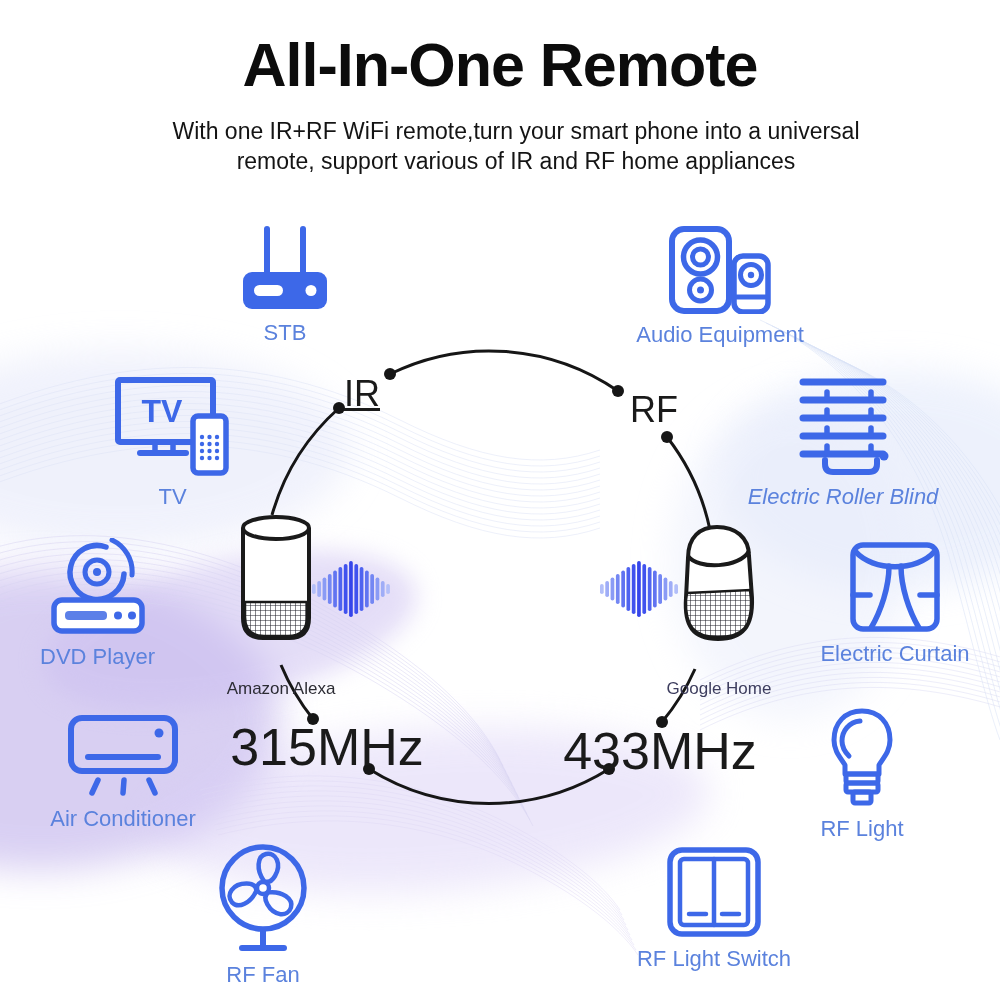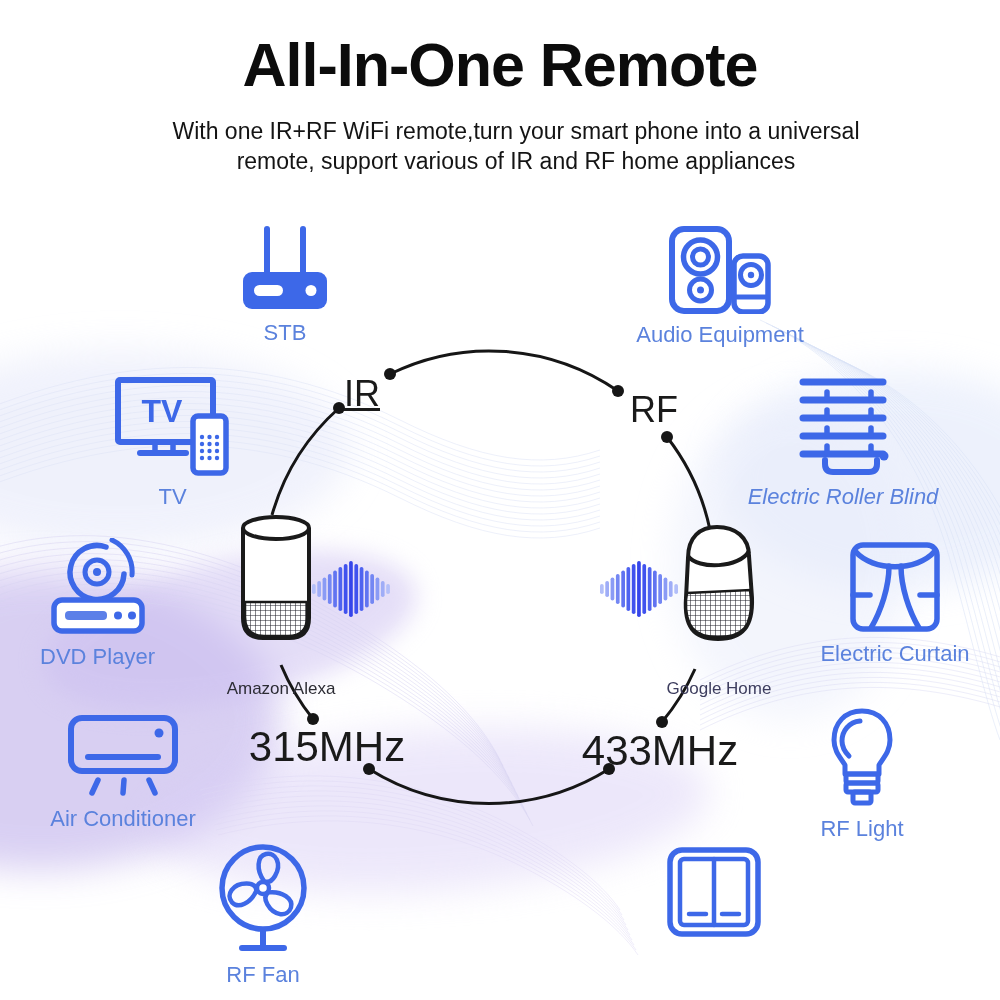--- a/index.html
+++ b/index.html
@@ -8,21 +8,21 @@
   .stage svg.bg{position:absolute;left:0;top:0;z-index:1;}
   .page-title{position:absolute;left:0;top:30px;width:100%;text-align:center;z-index:3;
               font-size:61px;font-weight:700;color:#0c0c0c;letter-spacing:-1px;}
   .page-sub{position:absolute;left:16px;top:116px;width:100%;text-align:center;z-index:3;
             font-size:23px;line-height:1.32;color:#141414;}
   .device{position:absolute;z-index:3;text-align:center;}
   .device svg{display:block;margin:0 auto;}
   .dev-label{margin-top:8px;font-size:22px;color:#5b82dd;white-space:nowrap;}
   .hub-label{position:absolute;z-index:3;transform:translate(-50%,-50%);color:#1a1a1a;white-space:nowrap;}
   .hub-big{font-size:36px;}
-  .hub-freq{font-size:42px;}
+  .hub-freq{font-size:52px;}
   .spk-label{position:absolute;z-index:3;transform:translate(-50%,-50%);font-size:17px;white-space:nowrap;margin-top:37px;}
   .spk-alexa{color:#2c2c34;}
   .spk-google{color:#3d3d5e;}
 </style>
 </head>
 <body>
 
 <div class="stage">
 
   <svg class="bg" width="1000" height="1000" viewBox="0 0 1000 1000">
@@ -336,20 +336,21 @@
   <div class="device" style="left:624px;top:846px;width:180px;">
     <svg width="96" height="92" viewBox="0 0 96 92">
       <g fill="none" stroke="#3D68E8" stroke-linecap="round">
         <rect x="4" y="4" width="88" height="84" rx="12" stroke-width="5.5"></rect>
         <rect x="14" y="13" width="68" height="66" rx="4" stroke-width="4.5"></rect>
         <line x1="48" y1="13" x2="48" y2="79" stroke-width="4.5"></line>
         <line x1="23" y1="68" x2="40" y2="68" stroke-width="4.5"></line>
         <line x1="56" y1="68" x2="73" y2="68" stroke-width="4.5"></line>
       </g>
     </svg>
+    <div class="dev-label">RF Light Switch</div>
   </div>
 
   <div class="hub-label hub-big" style="left:362px;top:394px;text-decoration:underline;">IR</div>
   <div class="hub-label hub-big" style="left:654px;top:410px;">RF</div>
   <div class="hub-label hub-freq" style="left:327px;top:747px;">315MHz</div>
   <div class="hub-label hub-freq" style="left:660px;top:751px;">433MHz</div>
   <div class="spk-label spk-alexa" style="left:281px;top:652px;">Amazon Alexa</div>
   <div class="spk-label spk-google" style="left:719px;top:652px;">Google Home</div>
 
 </div>

